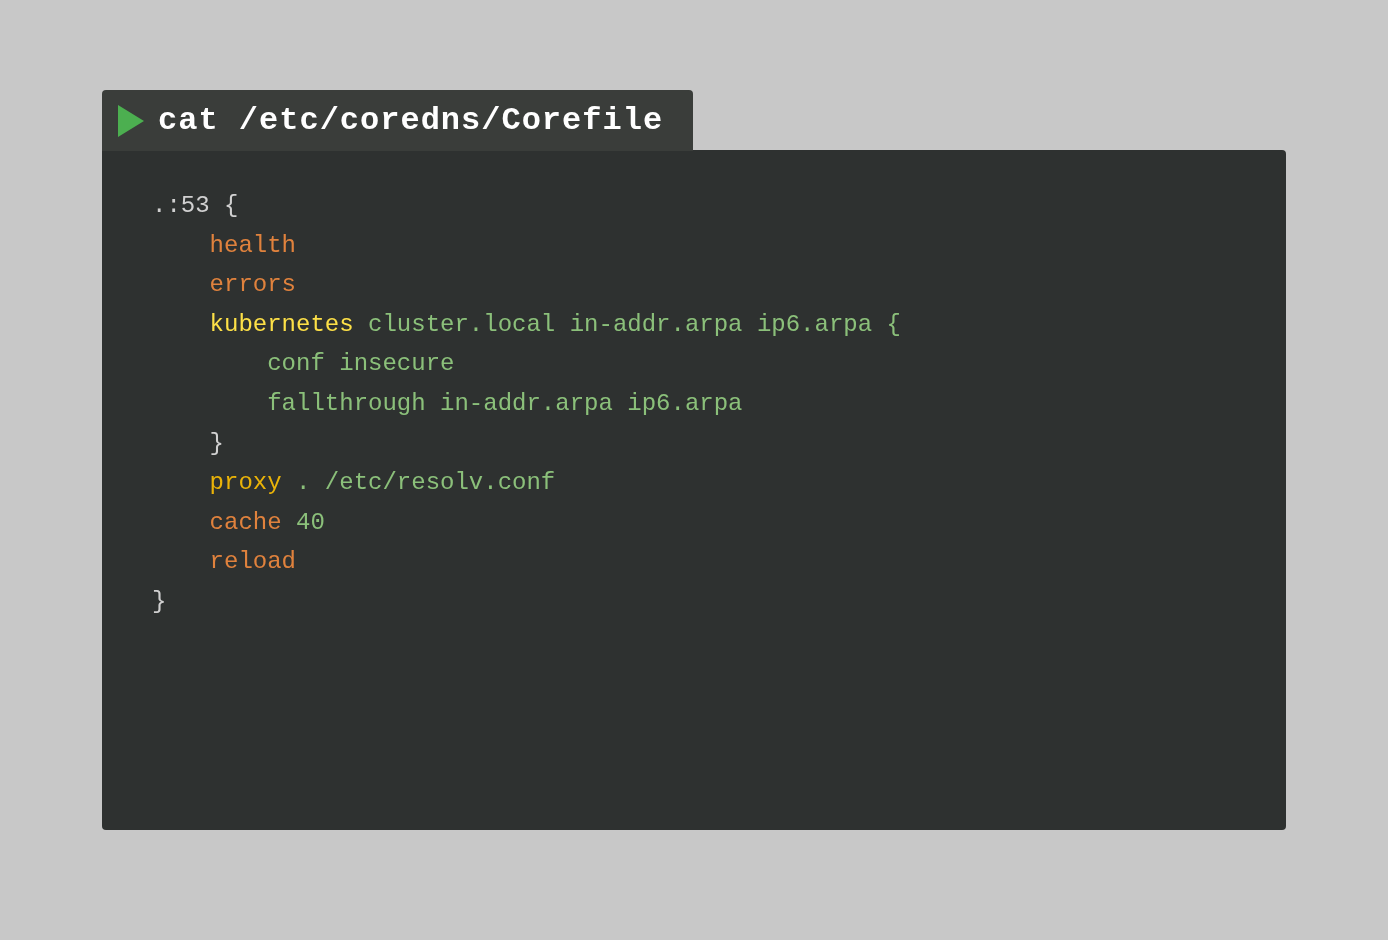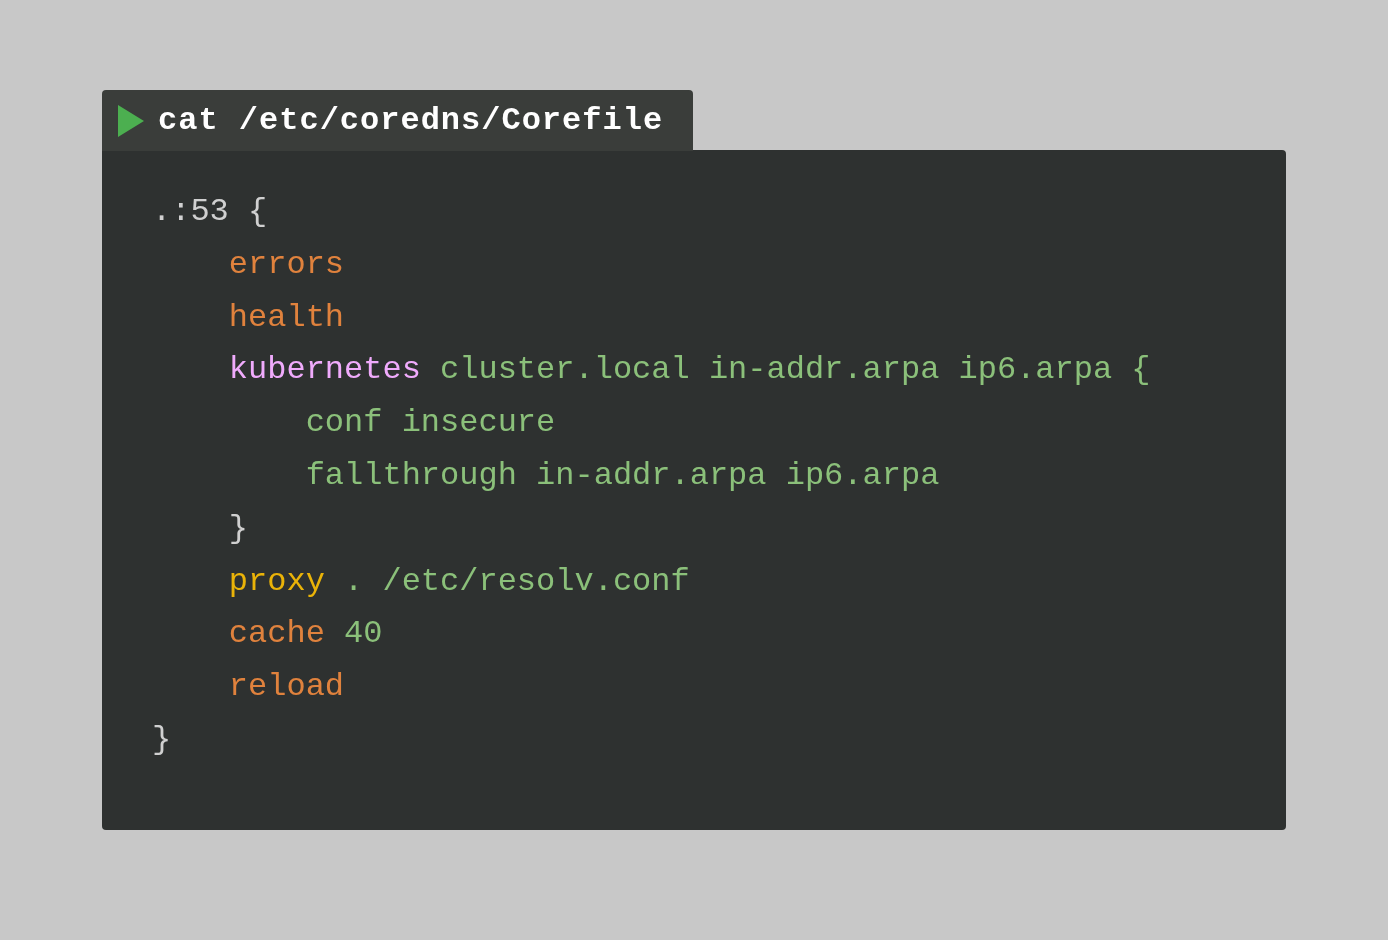--- a/index.html
+++ b/index.html
@@ -51,38 +51,38 @@
     }
 
     .code-block {
       background-color: #2e3130;
       padding: 36px 50px 50px 50px;
       border-radius: 0 4px 4px 4px;
       min-height: 680px;
     }
 
     .code-line {
-      font-size: 32px;
+      font-size: 24px;
       line-height: 1.65;
       white-space: pre;
     }
   </style>
 </head>
 <body>
 
 <div class="terminal-wrapper">
   <div class="title-bar">
     <div class="play-icon"></div>
     <span class="title-text">cat /etc/coredns/Corefile</span>
   </div>
   <div class="code-block" id="code-container">
   <div class="code-line"><span style="color: rgb(208, 208, 208);">.:</span><span style="color: rgb(208, 208, 208);">53</span><span style="color: rgb(208, 208, 208);"> {</span></div>
+      <div class="code-line"><span style="color: rgb(224, 130, 61);">    health</span></div>
       <div class="code-line"><span style="color: rgb(224, 130, 61);">    errors</span></div>
-      <div class="code-line"><span style="color: rgb(224, 130, 61);">    health</span></div>
-      <div class="code-line"><span style="color: #f0abfc;">    kubernetes</span><span style="color: rgb(139, 192, 122);"> cluster.local in-addr.arpa ip6.arpa {</span></div>
+      <div class="code-line"><span style="color: #fde047;">    kubernetes</span><span style="color: rgb(139, 192, 122);"> cluster.local in-addr.arpa ip6.arpa {</span></div>
       <div class="code-line"><span style="color: rgb(139, 192, 122);">        conf insecure</span></div>
       <div class="code-line"><span style="color: rgb(139, 192, 122);">        fallthrough in-addr.arpa ip6.arpa</span></div>
       <div class="code-line"><span style="color: rgb(208, 208, 208);">    }</span></div>
       <div class="code-line"><span style="color: #eab308;">    proxy</span><span style="color: rgb(139, 192, 122);"> . /etc/resolv.conf</span></div>
       <div class="code-line"><span style="color: rgb(224, 130, 61);">    cache</span><span style="color: rgb(139, 192, 122);"> 40</span></div>
       <div class="code-line"><span style="color: rgb(224, 130, 61);">    reload</span></div>
       <div class="code-line"><span style="color: rgb(208, 208, 208);">}</span></div>
     </div>
 </div>
 

